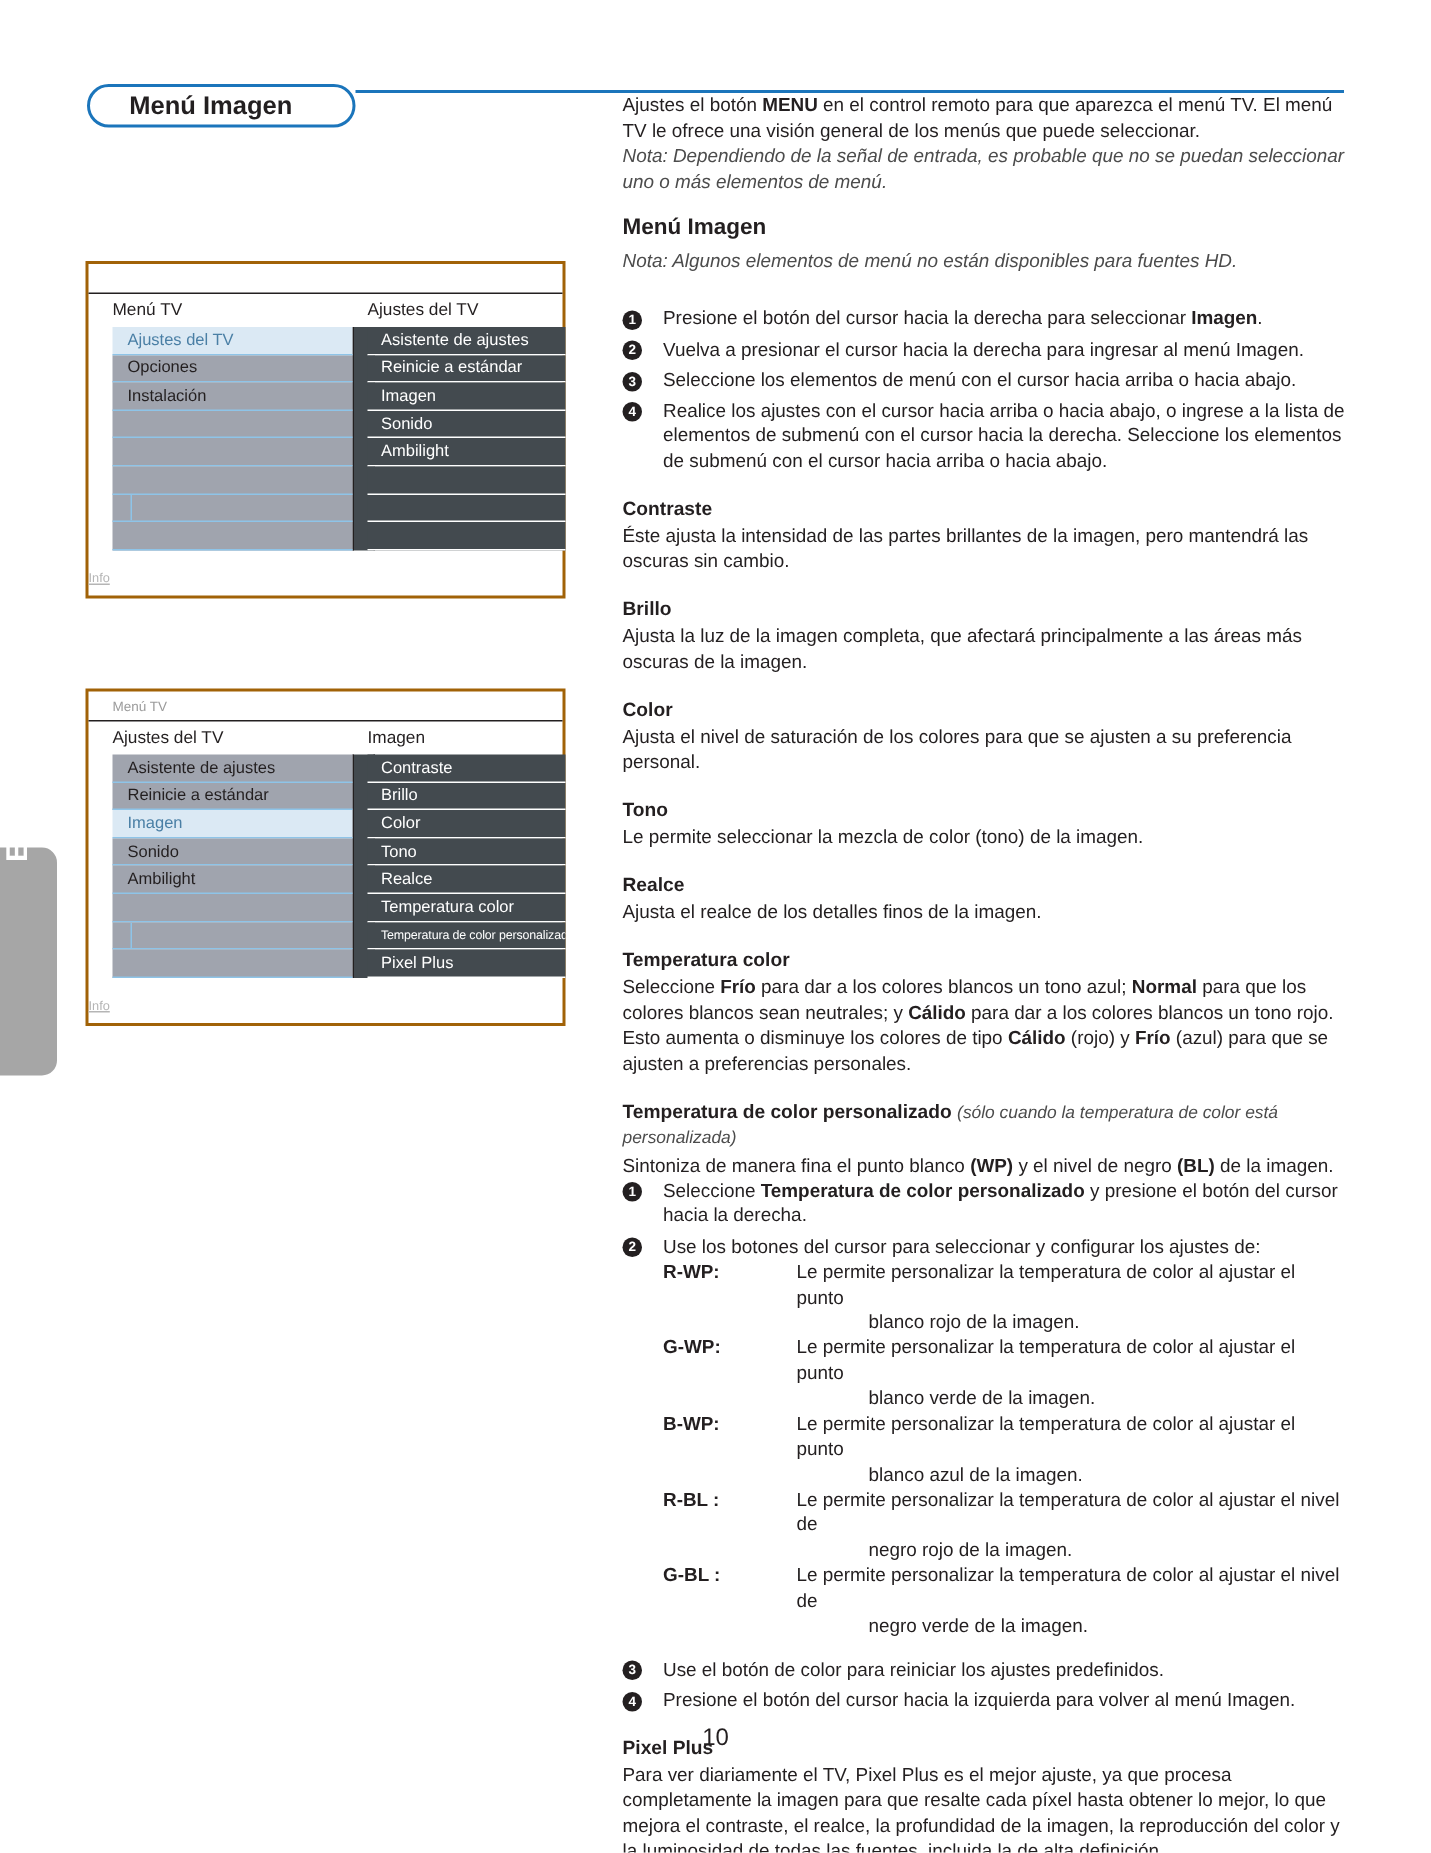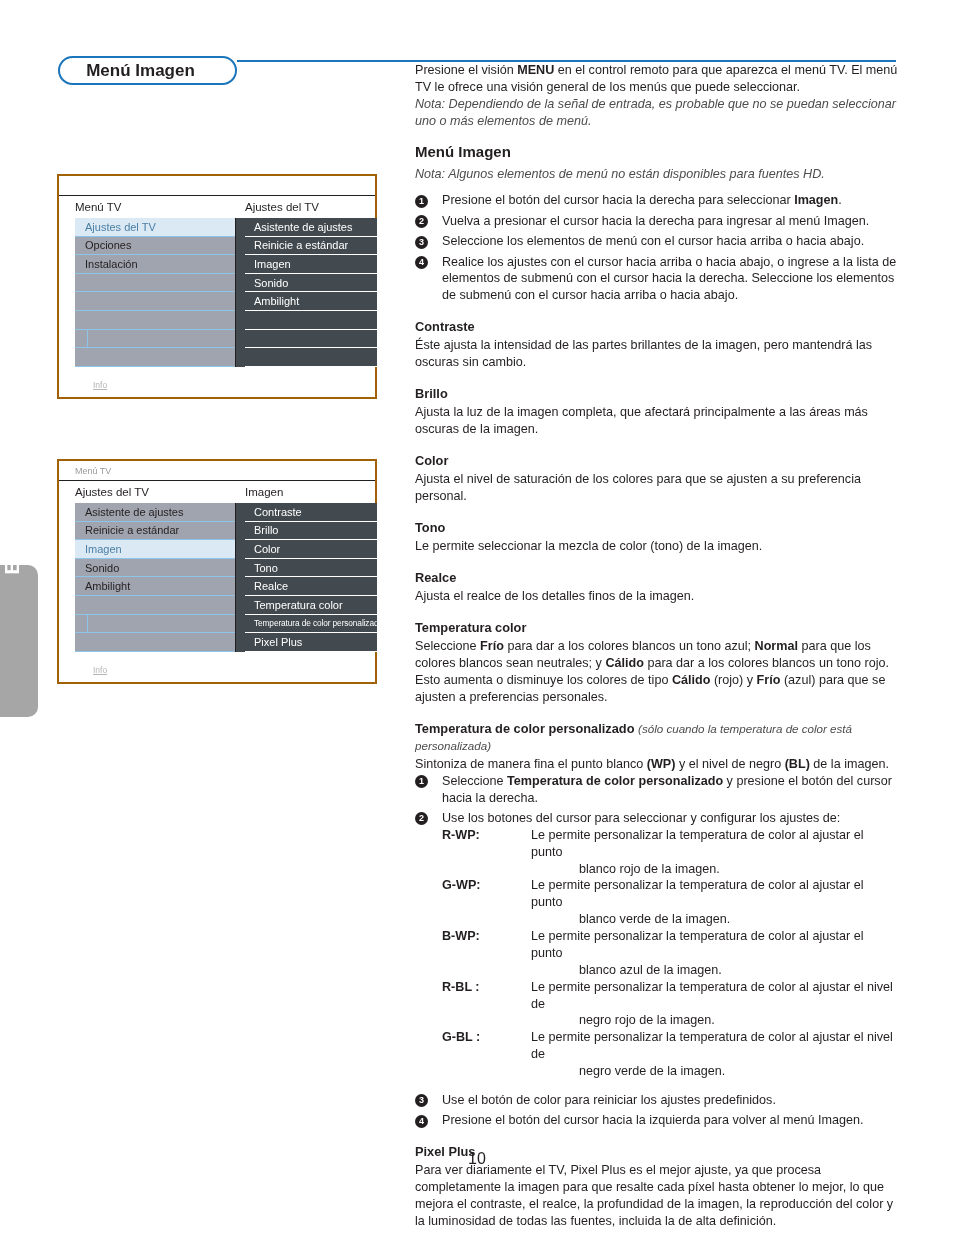--- a/index.html
+++ b/index.html
@@ -178,21 +178,21 @@
     left: 176px;
     width: 15px;
     background: #434a4f;
     border-left: 1px solid #231f20;
     border-right: 1px solid #231f20;
     box-sizing: border-box;
   }
 
   .tv-info {
     position: absolute;
-    left: 34px;
+    left: 0;
     font-size: 8.5px;
     color: #b5b5b5;
     text-decoration: underline;
   }
 
   
   #content {
     position: absolute;
     left: 415px;
     top: 62px;
@@ -344,26 +344,26 @@
         <div class="menu-row row-right">Temperatura color</div>
         <div class="menu-row row-right squeeze">Temperatura de color personalizado</div>
         <div class="menu-row row-right">Pixel Plus</div>
       </div>
     <div class="tv-info" style="top:184px;">Info</div>
   </div>
 </div>
 
 <div id="content">
 
-  <p class="para"><span>Presione el visión </span><b>MENU</b><span> en el control remoto para que aparezca el menú TV. El menú TV le ofrece una visión general de los menús que puede seleccionar.</span></p>
+  <p class="para"><span>Ajustes el botón </span><b>MENU</b><span> en el control remoto para que aparezca el menú TV. El menú TV le ofrece una visión general de los menús que puede seleccionar.</span></p>
 
   <p class="note">Nota: Dependiendo de la señal de entrada, es probable que no se puedan seleccionar uno o más elementos de menú.</p>
 
   <div class="h2">Menú Imagen</div>
-  <p class="note" style="margin-bottom:10px;">Nota: Algunos elementos de menú no están disponibles para fuentes HD.</p>
+  <p class="note" style="margin-bottom:22px;">Nota: Algunos elementos de menú no están disponibles para fuentes HD.</p>
 
   <ol class="num-list" id="main-steps">
       <li><span>Presione el botón del cursor hacia la derecha para seleccionar </span><b>Imagen</b><span>.</span></li>
       <li><span>Vuelva a presionar el cursor hacia la derecha para ingresar al menú Imagen.</span></li>
       <li><span>Seleccione los elementos de menú con el cursor hacia arriba o hacia abajo.</span></li>
       <li><span>Realice los ajustes con el cursor hacia arriba o hacia abajo, o ingrese a la lista de elementos de submenú con el cursor hacia la derecha. Seleccione los elementos de submenú con el cursor hacia arriba o hacia abajo.</span></li>
     </ol>
 
   <div class="h3">Contraste</div>
   <p class="indent">Éste ajusta la intensidad de las partes brillantes de la imagen, pero mantendrá las oscuras sin cambio.</p>

